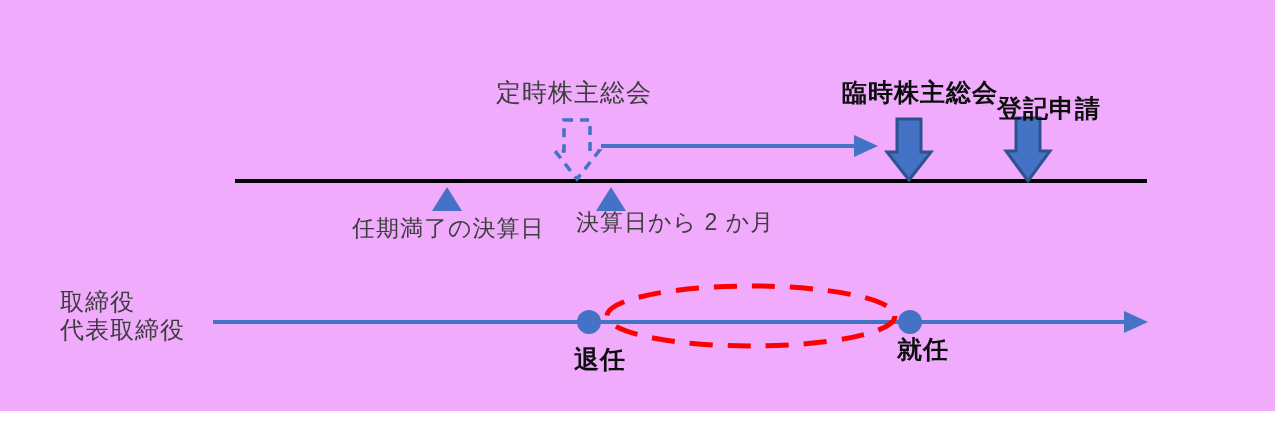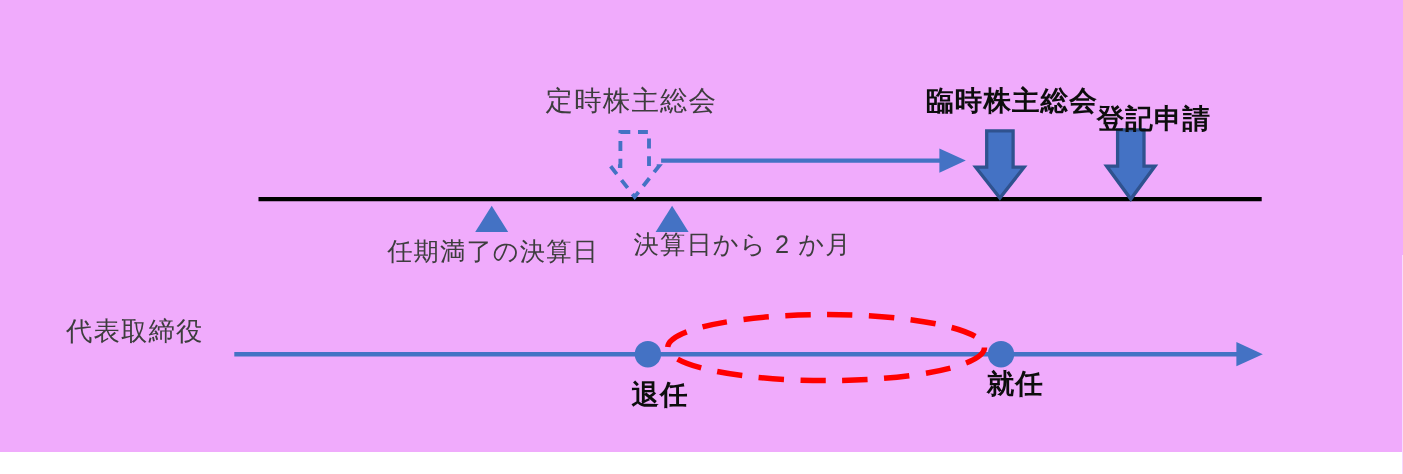--- a/index.html
+++ b/index.html
@@ -82,20 +82,21 @@
 
   <div class="label bold centered" style="left:908px; top:79px;padding-left:24px;">臨時株主総会</div>
 
   <div class="label bold centered" style="left:1049px; top:95px;">登記申請</div>
 
   <div class="label small" style="left:352px; top:216px;">任期満了の決算日</div>
 
   <div class="label small" style="left:576px; top:198px;margin-top:12px;">決算日から 2 か月</div>
 
   <div class="roles">
+    <div>取締役</div>
     <div>代表取締役</div>
   </div>
 
   <div class="label bold centered" style="left:588px; top:346px;margin-left:12px;">退任</div>
 
   <div class="label bold centered" style="left:923px; top:336px;">就任</div>
 
 </div>
 
 </body></html>

